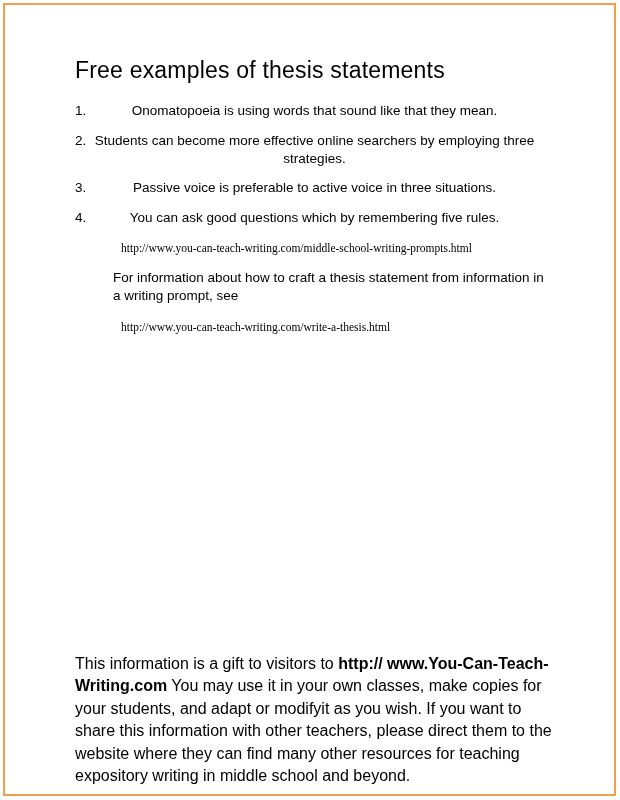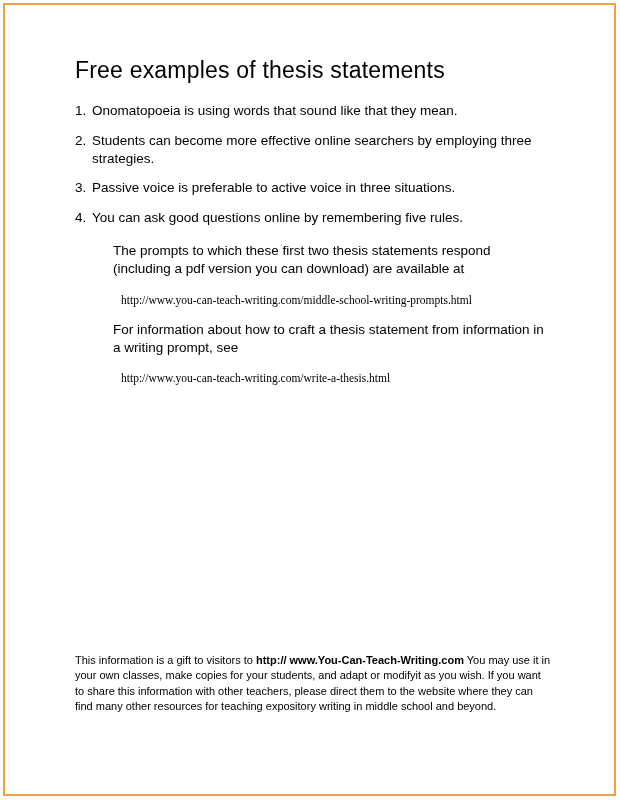--- a/index.html
+++ b/index.html
@@ -25,21 +25,21 @@
     margin-bottom: 18px;
   }
   .list-item {
     display: flex;
     font-size: 13.5px;
     line-height: 1.32;
     margin-bottom: 12px;
     max-width: 462px;
   }
   .list-item .num { width: 17px; flex: none; }
-  .list-item .txt { flex: 1; }
+  .list-item .txt { flex: 1; text-align: center; }
   .prompt-paragraph {
     margin-left: 38px;
     max-width: 438px;
     font-size: 13.5px;
     line-height: 1.35;
     margin-top: 15px;
     margin-bottom: 12px;
   }
   .url-line {
     margin-left: 46px;
@@ -50,21 +50,21 @@
     text-decoration: none;
     display: block;
     cursor: pointer;
     font-family: Liberation Serif, serif;
   }
   .footer-note {
     position: absolute;
     left: 70px;
     top: 648px;
     width: 478px;
-    font-size: 11px;
+    font-size: 16px;
     line-height: 1.4;
   }
   .footer-note b { font-weight: 700; }
 </style>
 </head>
 <body>
 
 <div class="page-frame" style="border-color: rgb(240, 160, 75);">
 
   <h1 class="page-title">Free examples of thesis statements</h1>
@@ -76,24 +76,23 @@
   <div class="list-item">
     <span class="num">2.</span>
     <span class="txt">Students can become more effective online searchers by employing three strategies.</span>
   </div>
   <div class="list-item">
     <span class="num">3.</span>
     <span class="txt">Passive voice is preferable to active voice in three situations.</span>
   </div>
   <div class="list-item">
     <span class="num">4.</span>
-    <span class="txt">You can ask good questions online by remembering five rules.</span>
+    <span class="txt">You can ask good questions which by remembering five rules.</span>
   </div>
 
-  <p class="prompt-paragraph">The prompts to which these first two  thesis statements respond (including a pdf version you can download) are available at</p>
   <a class="url-line">http://www.you-can-teach-writing.com/middle-school-writing-prompts.html</a>
 
 
   <p class="prompt-paragraph">For information about how to craft a thesis statement from information in a writing prompt, see</p>
   <a class="url-line">http://www.you-can-teach-writing.com/write-a-thesis.html</a>
 
   <p class="footer-note"><span>This information is a gift to visitors to </span><b>http:// www.You-Can-Teach-Writing.com</b><span> You may use it in your own classes, make copies for your students, and adapt or modifyit as you wish. If you want to share this information with other teachers, please direct them to the website where they can find many other resources for teaching expository writing in middle school and beyond.</span></p>
 
 </div>
 

